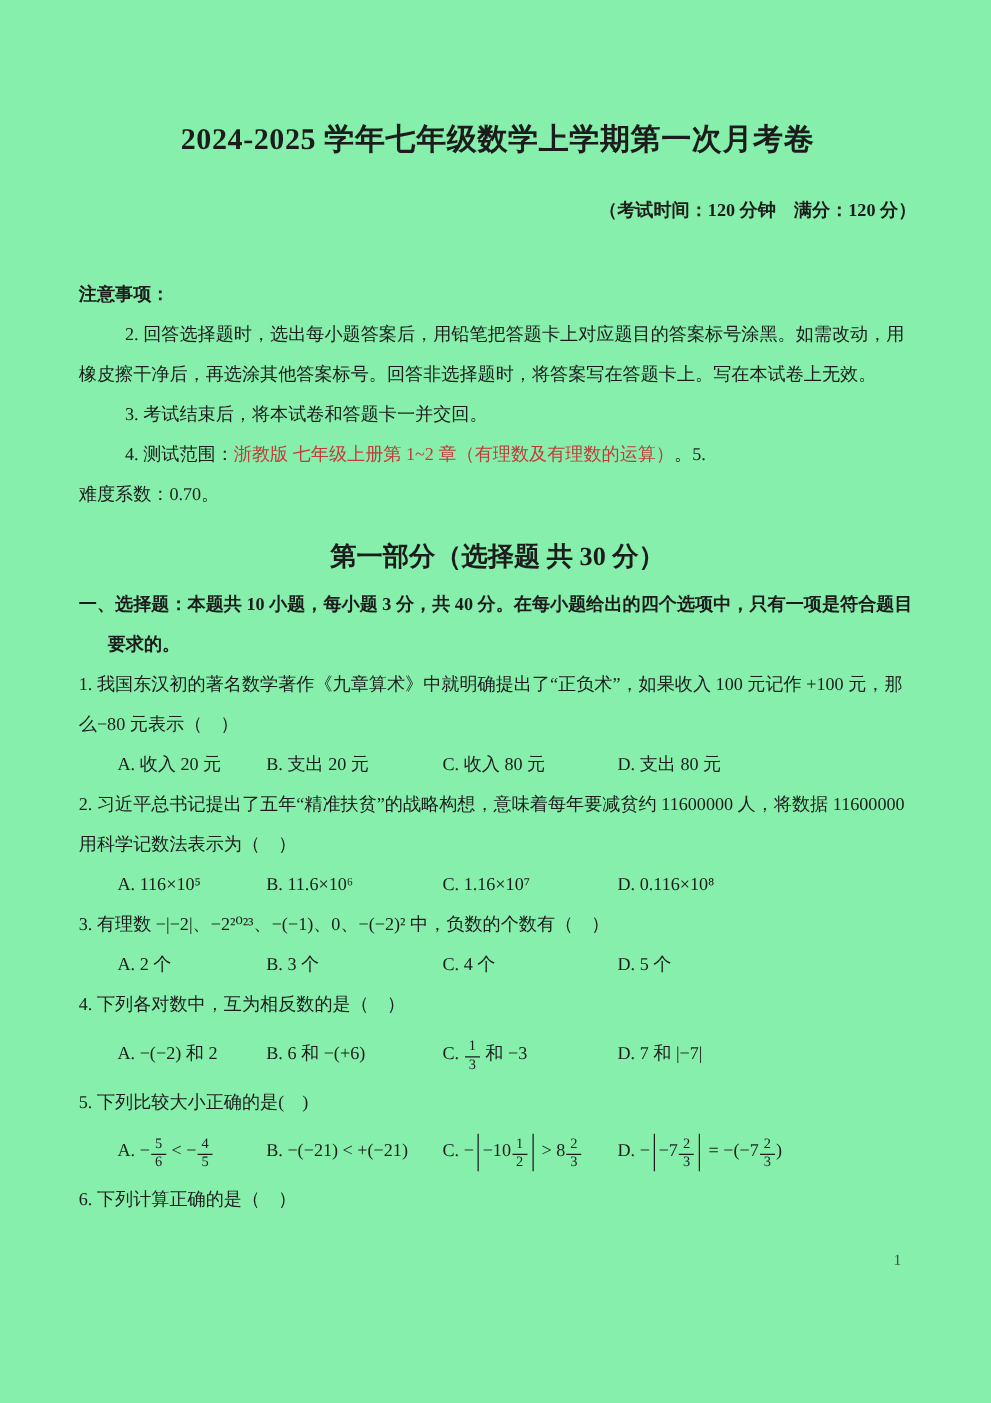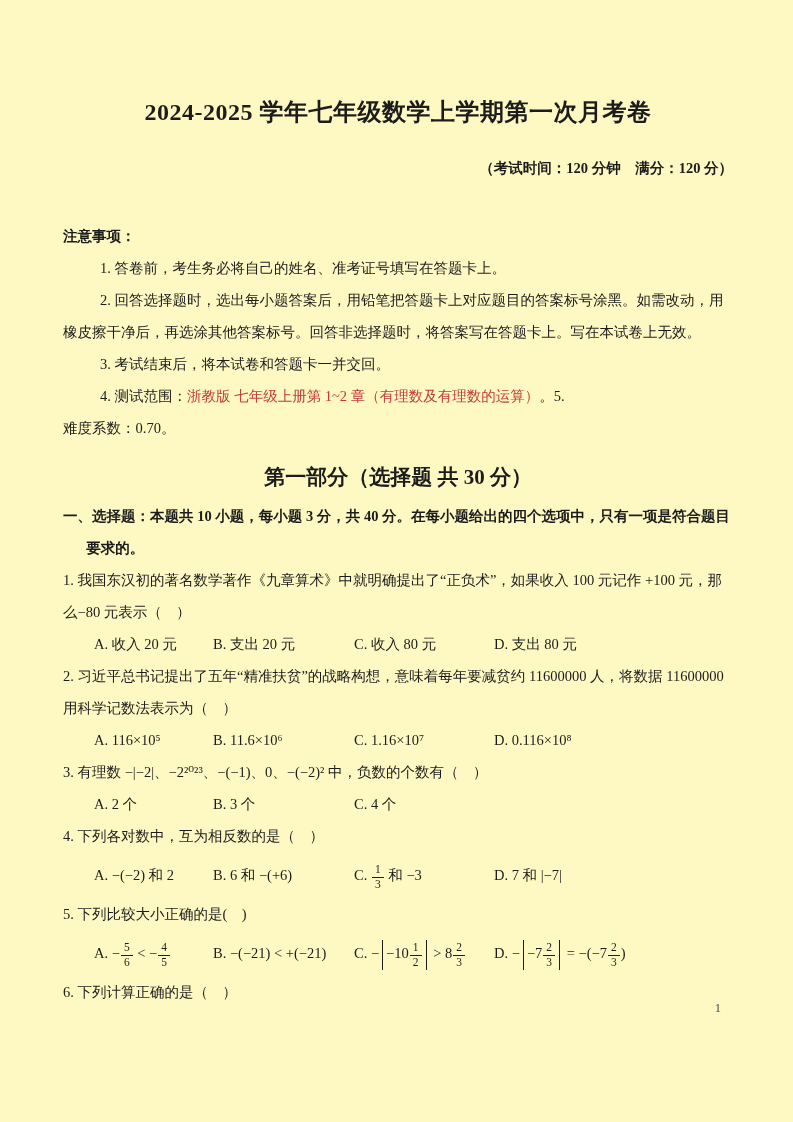--- a/index.html
+++ b/index.html
@@ -1,19 +1,19 @@
 <!DOCTYPE html>
 <html><head>
 <meta charset="utf-8">
 <style>
   html,body{margin:0;padding:0;background:#ffffff;}
   .page{
     position:relative;
     width:793px;height:1122px;
-    background:#fef9c3;
+    background:#86efac;
     font-family:"Liberation Serif","DejaVu Serif",serif;
     color:#1c1c1c;
     overflow:hidden;
   }
   .content{padding:97px 60px 0 63px;}
   .title{
     margin:0;font-size:24px;font-weight:700;text-align:center;
     letter-spacing:0.5px;line-height:1.3;
   }
   .subtitle{margin-top:31px;font-size:14.5px;font-weight:700;text-align:right;}
@@ -55,21 +55,20 @@
 <body>
 
 <div class="page">
   <div class="content">
 
     <h1 class="title">2024-2025 学年七年级数学上学期第一次月考卷</h1>
     <div class="subtitle">（考试时间：120 分钟　满分：120 分）</div>
 
     <section class="notice">
       <p class="bold">注意事项：</p>
-      <p class="ind">1. 答卷前，考生务必将自己的姓名、准考证号填写在答题卡上。</p>
       <p class="ind">2. 回答选择题时，选出每小题答案后，用铅笔把答题卡上对应题目的答案标号涂黑。如需改动，用橡皮擦干净后，再选涂其他答案标号。回答非选择题时，将答案写在答题卡上。写在本试卷上无效。</p>
       <p class="ind">3. 考试结束后，将本试卷和答题卡一并交回。</p>
       <p class="ind"><span>4. 测试范围：</span><span class="red">浙教版 七年级上册第 1~2 章（有理数及有理数的运算）</span><span>。5.</span></p>
       <p>难度系数：0.70。</p>
     </section>
 
     <h2 class="part-heading">第一部分（选择题 共 30 分）</h2>
     <p class="intro">一、选择题：本题共 10 小题，每小题 3 分，共 40 分。在每小题给出的四个选项中，只有一项是符合题目要求的。</p>
 
     <div class="question">
@@ -91,20 +90,21 @@
         <span>D. 0.116×10⁸</span>
       </div>
     </div>
 
     <div class="question">
       <p class="qtext">3. 有理数 −|−2|、−2²⁰²³、−(−1)、0、−(−2)² 中，负数的个数有（　）</p>
       <div class="opts">
         <span>A. 2 个</span>
         <span>B. 3 个</span>
         <span>C. 4 个</span>
+        <span>D. 5 个</span>
       </div>
     </div>
 
     <div class="question">
       <p class="qtext">4. 下列各对数中，互为相反数的是（　）</p>
       <div class="opts tall">
         <span>A. −(−2) 和 2</span>
         <span>B. 6 和 −(+6)</span>
         <span><span>C. </span><span class="frac"><span class="fn">1</span><span class="fd">3</span></span><span> 和 −3</span></span>
         <span>D. 7 和 |−7|</span>

